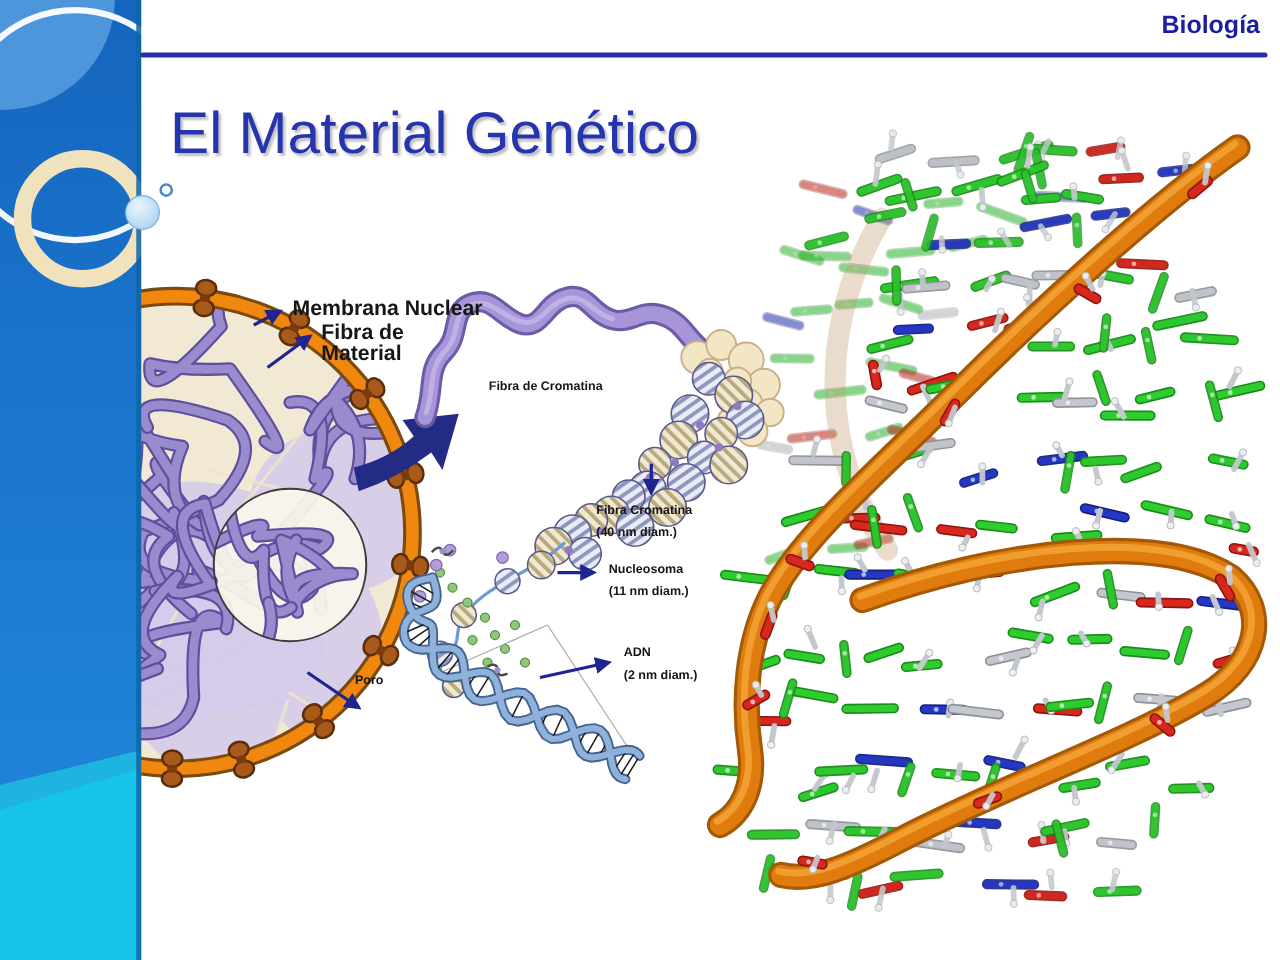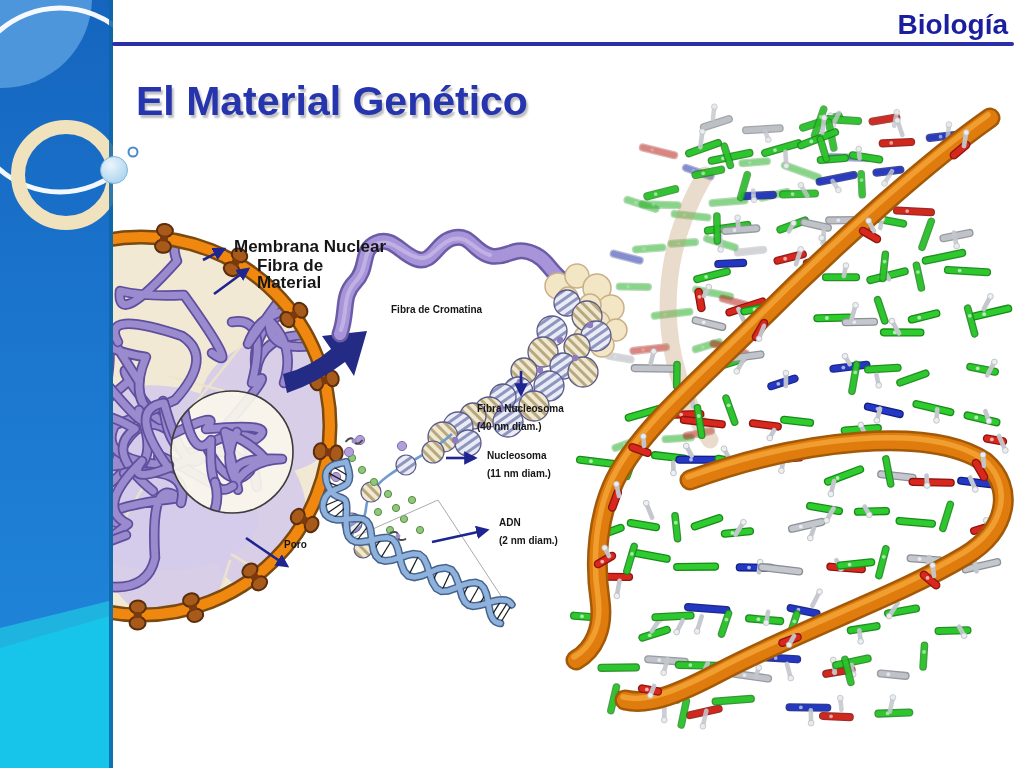--- a/index.html
+++ b/index.html
@@ -7,26 +7,26 @@
          font-family:"Liberation Sans",sans-serif;}
   
   #art{position:absolute;left:0;top:0;z-index:1;}
   
   .sidebar{position:absolute;left:0;top:0;width:113px;height:768px;z-index:5;overflow:hidden;
            background:linear-gradient(180deg,#1565BE 0%,#1B74CC 40%,#1E82D6 78%);}
   .sidebar svg{display:block;}
   
   #overlay{position:absolute;left:0;top:0;z-index:6;pointer-events:none;}
   
-  .brand{position:absolute;top:9px;right:16px;z-index:7;font-size:28px;font-weight:bold;
+  .brand{position:absolute;top:9px;right:16px;z-index:7;font-size:20px;font-weight:bold;
          color:var(--header_navy);letter-spacing:0px;}
   .rule{position:absolute;left:112px;right:10px;top:42px;height:4px;z-index:7;
         background:var(--rule_blue);border-radius:2px;}
   
-  .title{position:absolute;left:136px;top:78px;z-index:7;font-size:41px;font-weight:bold;
+  .title{position:absolute;left:136px;top:78px;z-index:7;font-size:47px;font-weight:normal;
          color:var(--title_blue);text-shadow:2px 3px 2px rgba(110,110,110,0.45);}
   
   .lbl{position:absolute;z-index:7;color:#161616;font-weight:bold;font-size:10px;
        line-height:1.3;white-space:nowrap;}
   .lbl.small{font-size:17px;}
 </style>
 </head>
 <body>
 
 <div class="slide">
@@ -963,20 +963,20 @@
 
   <div class="brand">Biología</div>
   <div class="rule"></div>
 
   <div class="title">El Material Genético</div>
 
   <div class="lbl small" style="left:234px;top:236px">Membrana Nuclear</div>
   <div class="lbl small" style="left:257px;top:255px">Fibra de</div>
   <div class="lbl small" style="left:257px;top:272px">Material</div>
   <div class="lbl" style="left:391px;top:303px">Fibra de Cromatina</div>
-  <div class="lbl" style="left:477px;top:402px">Fibra Nucleosoma</div>
+  <div class="lbl" style="left:477px;top:402px">Fibra Cromatina</div>
   <div class="lbl" style="left:477px;top:420px">(40 nm diam.)</div>
   <div class="lbl" style="left:487px;top:449px">Nucleosoma</div>
   <div class="lbl" style="left:487px;top:467px">(11 nm diam.)</div>
   <div class="lbl" style="left:499px;top:516px">ADN</div>
   <div class="lbl" style="left:499px;top:534px">(2 nm diam.)</div>
   <div class="lbl" style="left:284px;top:538px">Poro</div>
 </div>
 
 </body></html>

